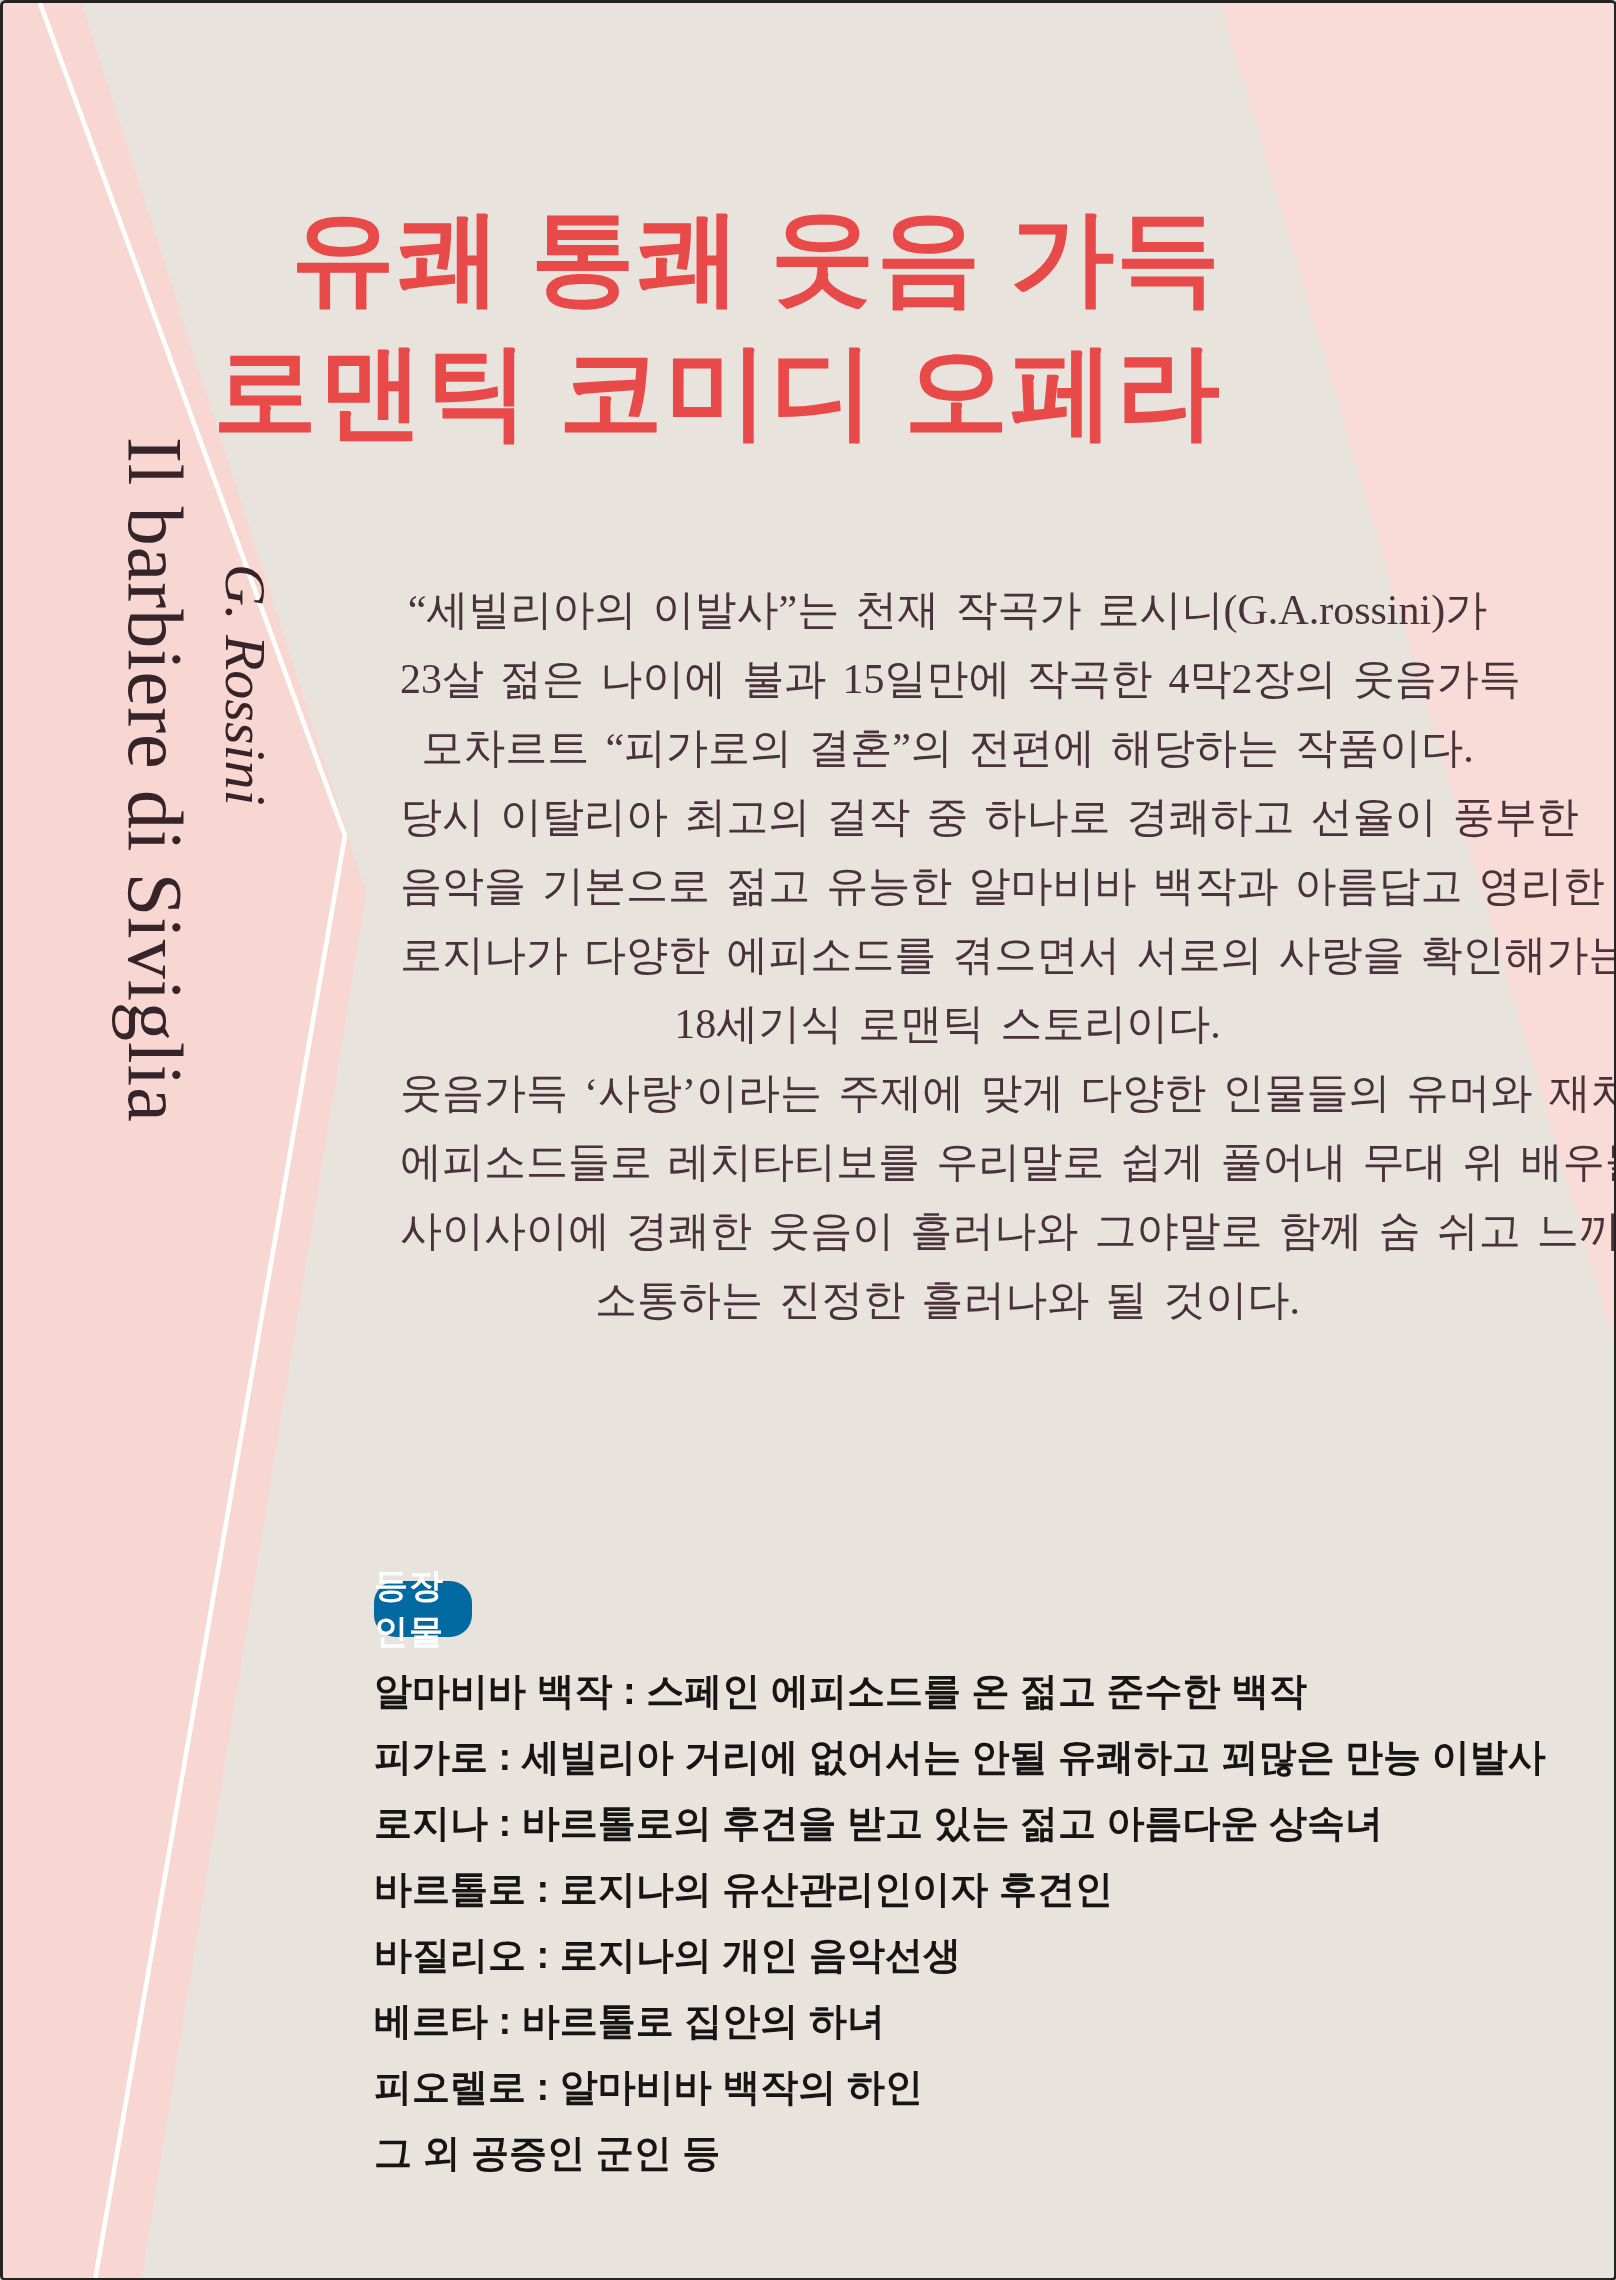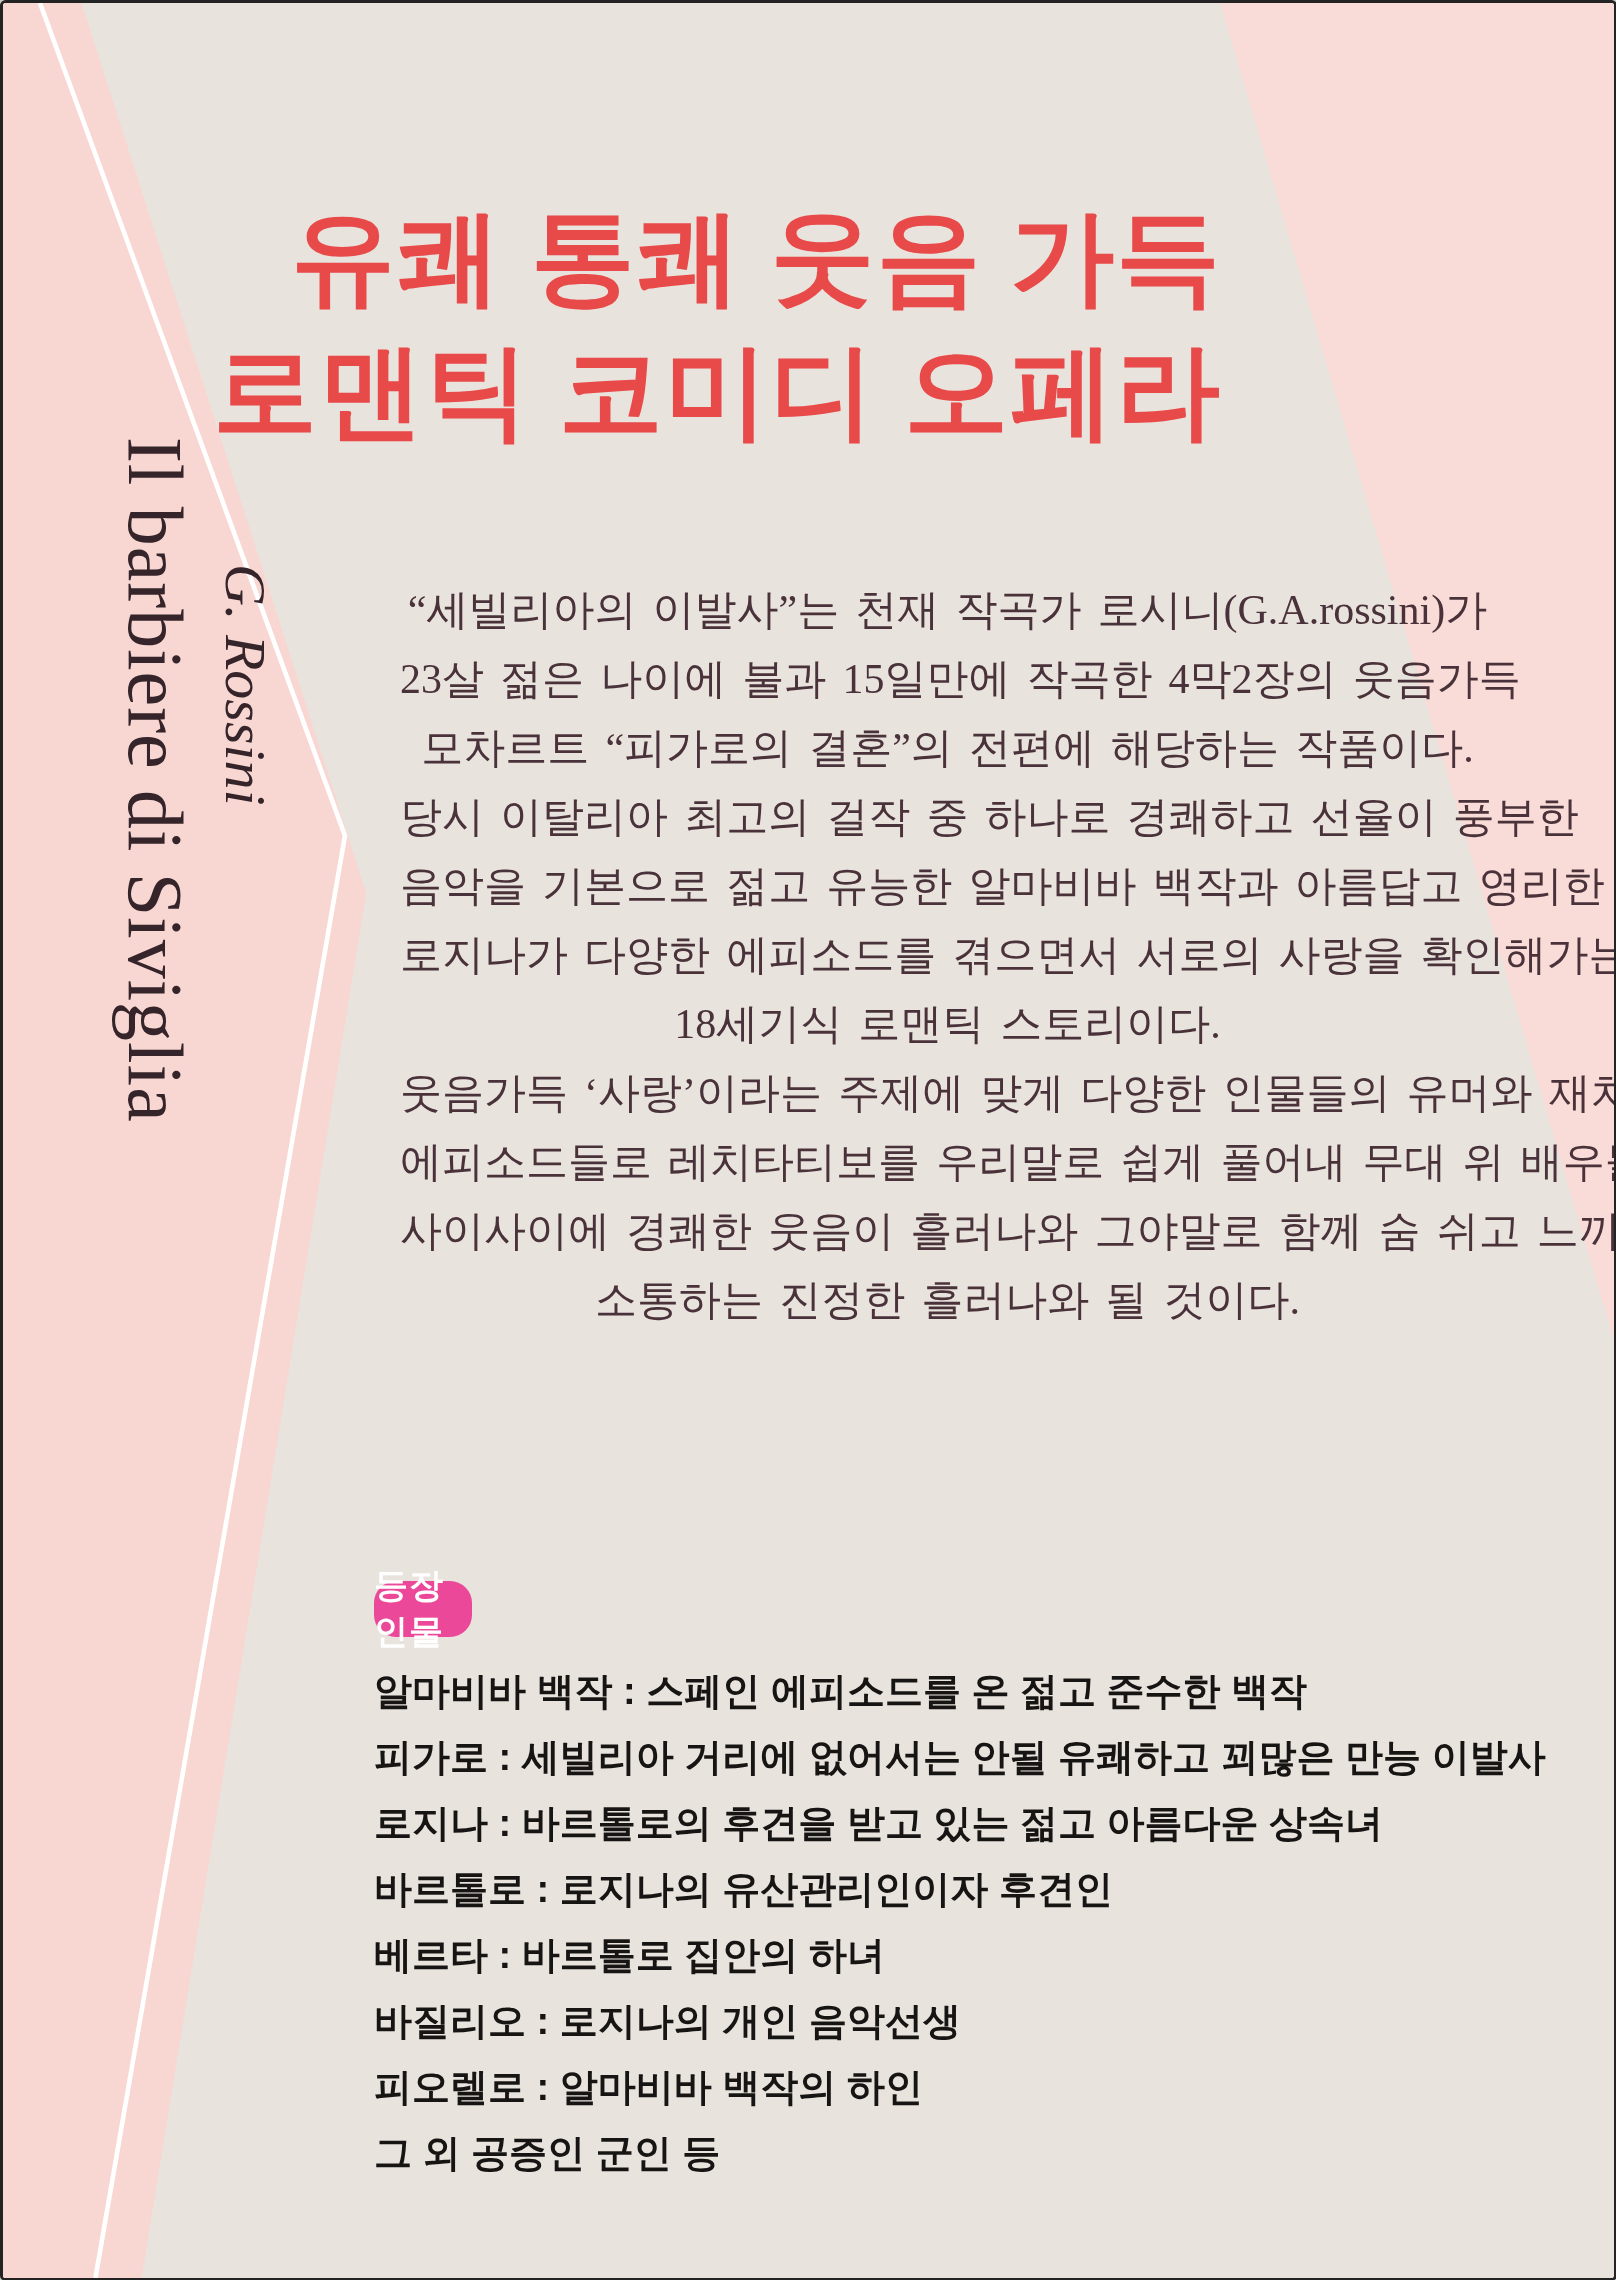--- a/index.html
+++ b/index.html
@@ -78,21 +78,21 @@
     margin: 0;
     white-space: nowrap;
     text-align: center;
   }
   .badge {
     position: absolute;
     left: 371px;
     top: 1578px;
     width: 98px;
     height: 56px;
-    background: #ec4899;
+    background: #0369a1;
     border-radius: 22px;
     color: #ffffff;
     font-family: "Liberation Sans", "DejaVu Sans", sans-serif;
     font-weight: bold;
     font-size: 34px;
     display: flex;
     align-items: center;
     justify-content: center;
     letter-spacing: 0.9px;
   }
@@ -151,20 +151,20 @@
     <p>소통하는 진정한 흘러나와 될 것이다.</p>
   </div>
 
   <div class="badge">등장인물</div>
 
   <ul class="characters">
     <li>알마비바 백작 :  스페인 에피소드를 온 젊고 준수한 백작</li>
     <li>피가로 : 세빌리아 거리에 없어서는 안될 유쾌하고 꾀많은 만능 이발사</li>
     <li>로지나 : 바르톨로의 후견을 받고 있는 젊고 아름다운 상속녀</li>
     <li>바르톨로  : 로지나의 유산관리인이자 후견인</li>
+    <li>바질리오 : 로지나의 개인 음악선생</li>
     <li>베르타 : 바르톨로 집안의 하녀</li>
-    <li>바질리오 : 로지나의 개인 음악선생</li>
     <li>피오렐로 : 알마비바 백작의 하인</li>
     <li>그 외  공증인 군인 등</li>
   </ul>
 
 </div>
 
 
 </body></html>

